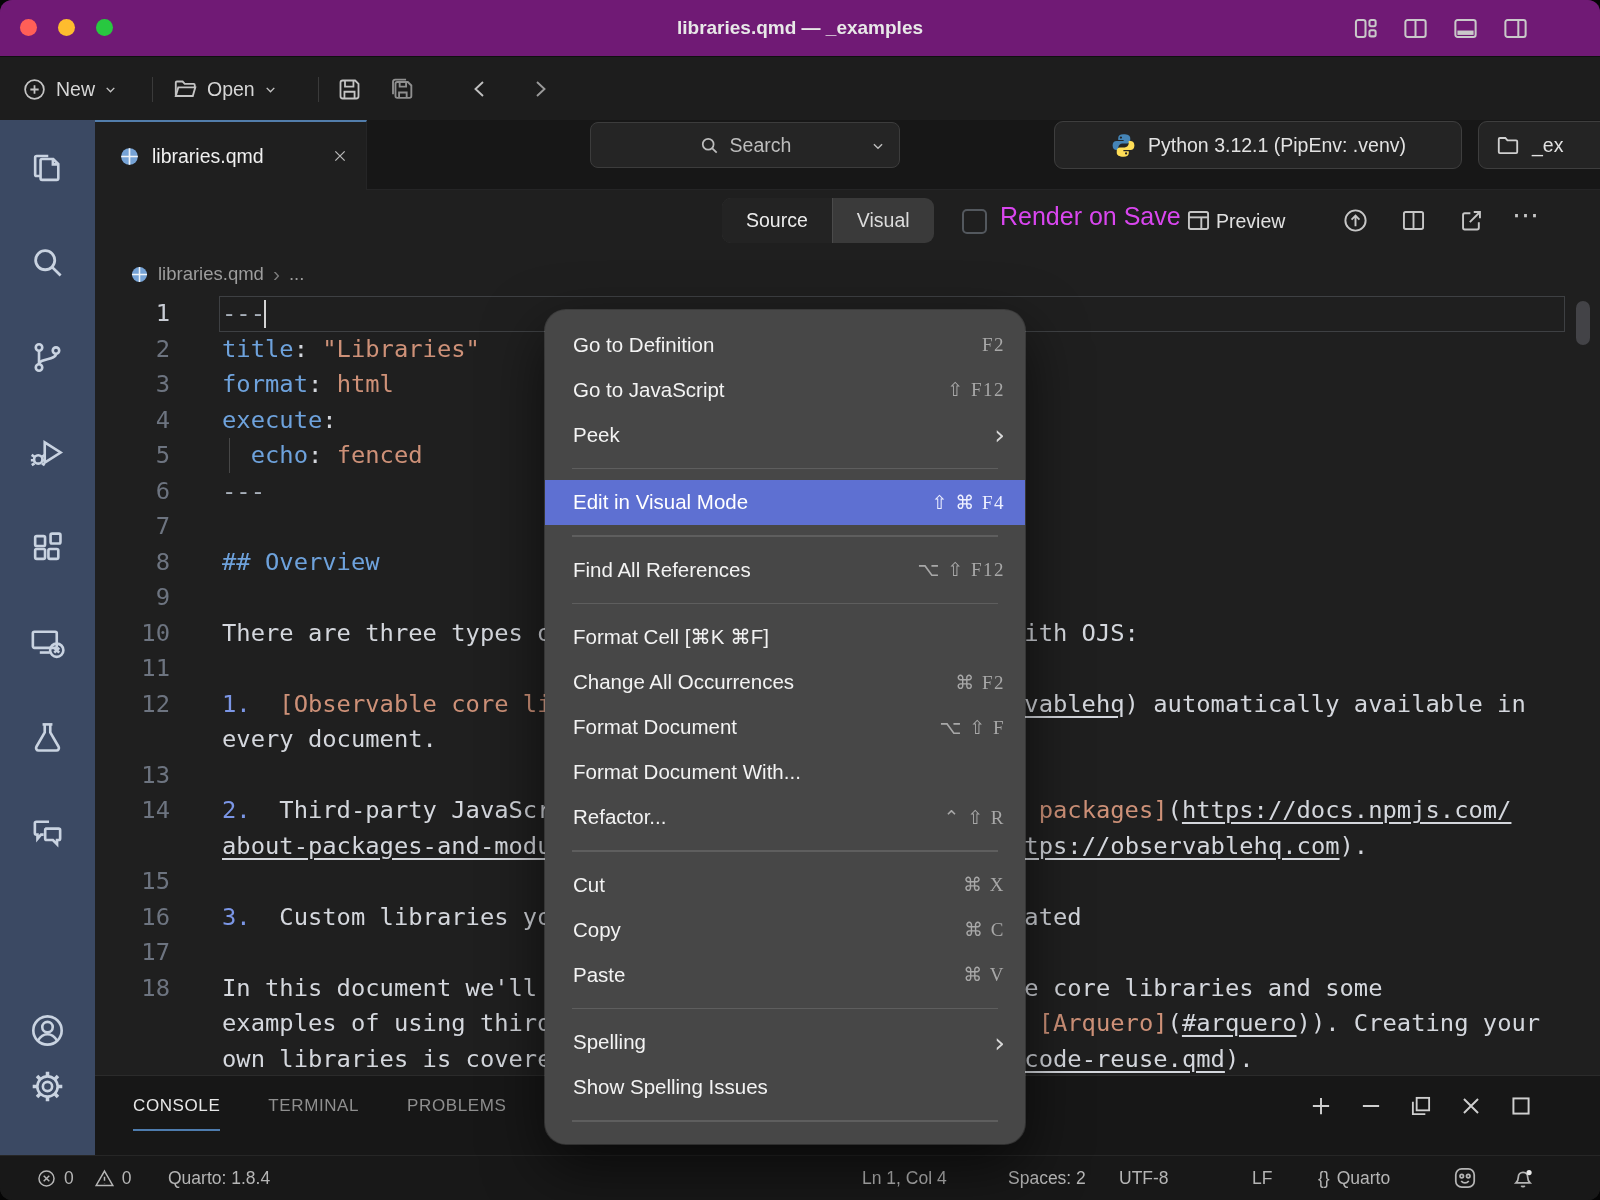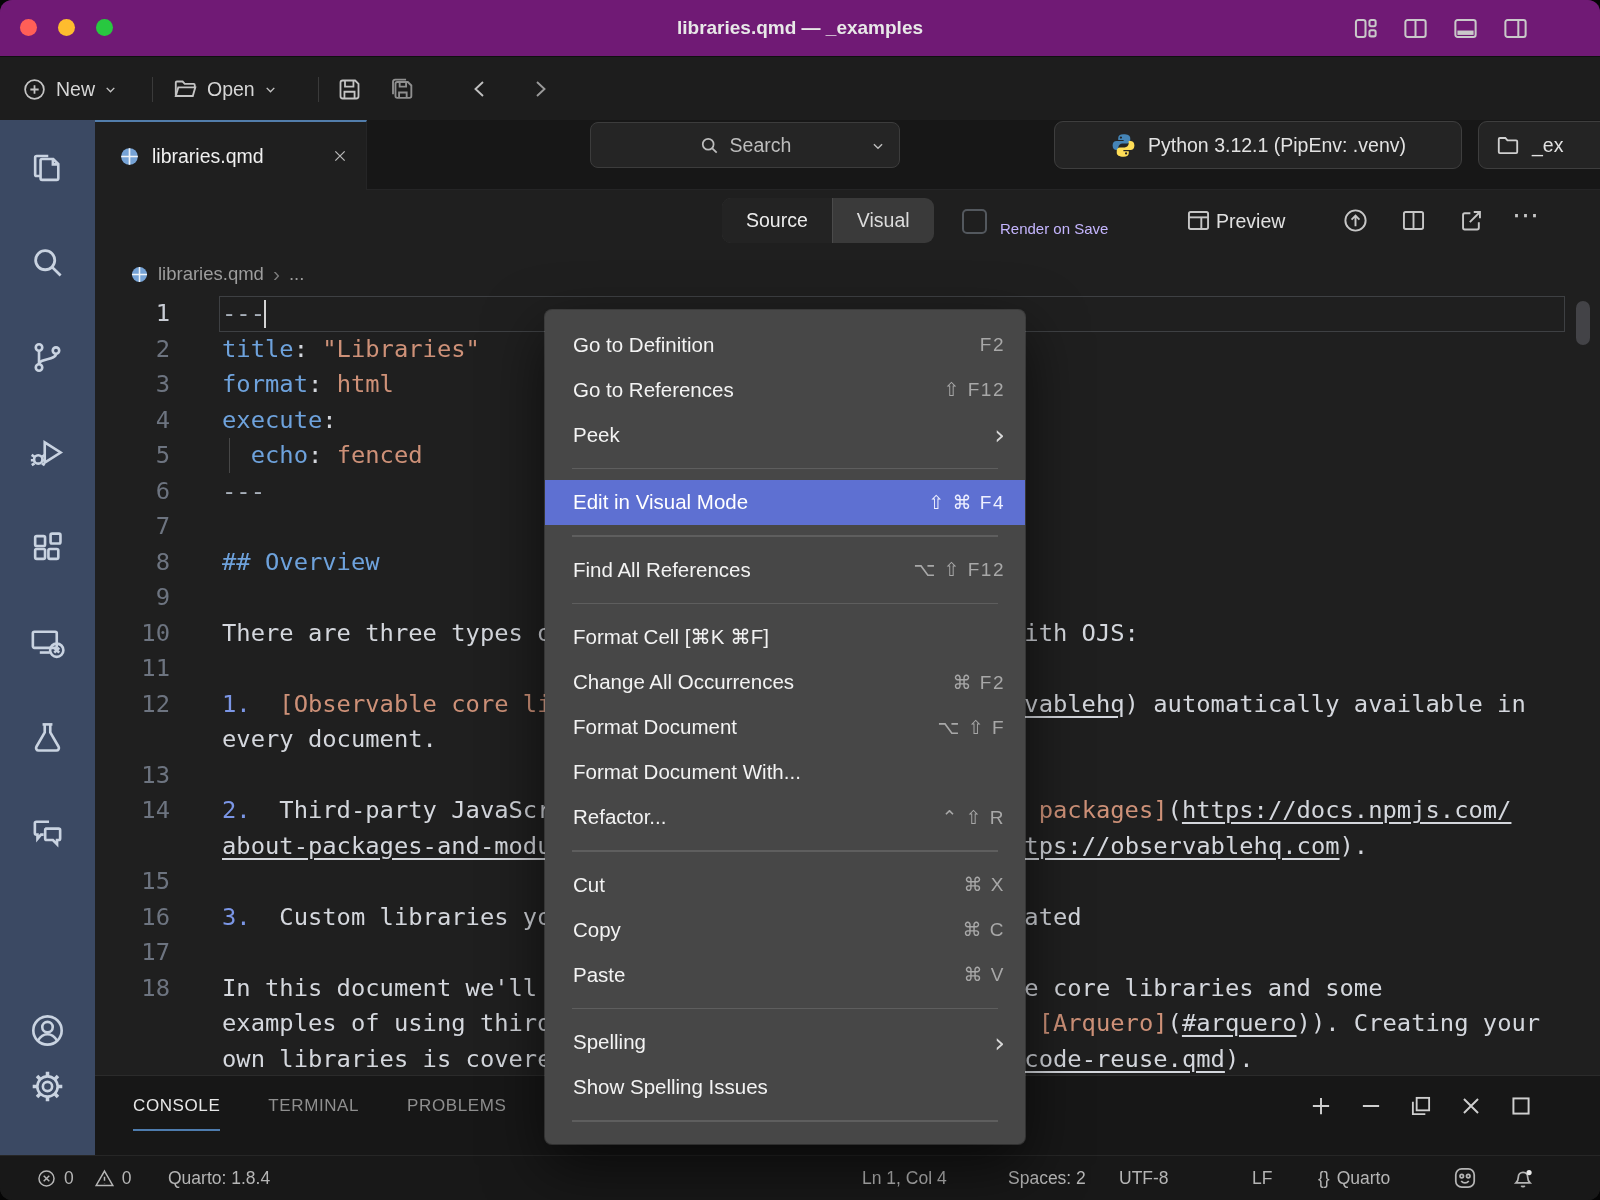--- a/index.html
+++ b/index.html
@@ -40,21 +40,21 @@
   #tab{position:absolute;left:0;top:0;width:272px;height:70px;background:#1f1f1f;border-top:2px solid #527dab;
     border-right:1px solid #252526;display:flex;align-items:center;padding:0 18px 0 24px;gap:12px}
   #tab-label{font-size:19.5px;color:#f0f0f0}
   #tab-close{margin-left:auto;color:#b9b9b9;width:16px;height:16px}
 
   
   #toggle{left:722px;top:198px;height:45px;background:#3a3a3a;border-radius:9px;display:flex;align-items:center;z-index:7}
   .tg{height:45px;line-height:45px;padding:0 24px;font-size:19.5px;color:#dcdcdc}
   #tg-source{background:#232323;border-radius:9px 0 0 9px;border-right:1px solid #4a4a4a;color:#ececec}
   #checkbox{left:962px;top:209px;width:25px;height:25px;border:2px solid #53585e;border-radius:5px;z-index:7}
-  #ros-label{left:1000px;top:208px;height:42px;line-height:42px;font-size:15px;color:#c4b5fd;z-index:7}
+  #ros-label{left:1000px;top:195px;height:42px;line-height:42px;font-size:25px;color:#d946ef;z-index:7}
   .act-ic{position:absolute;top:207px;width:27px;height:27px;color:#c6c6c6;z-index:7}
   #preview-label{left:1216px;top:200px;height:42px;line-height:42px;font-size:19.5px;color:#e0e0e0;z-index:7}
   #more-dots{left:1512px;top:199px;font-size:27px;color:#c6c6c6;z-index:7;letter-spacing:1px}
 
   
   #breadcrumb{left:130px;top:254px;height:40px;display:flex;align-items:center;gap:9px;color:#9d9d9d;font-size:18.5px;z-index:6}
   #breadcrumb .sep{color:#7b7b7b;font-size:21px}
 
   
   #current-line{left:219px;top:296px;width:1346px;height:36px;border:1px solid #3e4043;z-index:1}
@@ -65,26 +65,26 @@
   .ln{position:absolute;left:0;width:170px;text-align:right;
     font:23.8px/35.5px "DejaVu Sans Mono",monospace;color:#6d7480}
   .current .ln{color:#c8ccd4}
   .lt{position:absolute;left:222px;white-space:pre;font:23.8px/35.5px "DejaVu Sans Mono",monospace}
   .tok-g{color:#a9b1bb}.tok-k{color:#6ea2dc}.tok-s{color:#ce9178}.tok-p{color:#d4d7dd}
   .tok-h{color:#6ea2dc;font-weight:normal}.tok-n{color:#7b96e6}.tok-o{color:#ce9178}
   .useg{text-decoration:underline;text-underline-offset:3.5px;text-decoration-thickness:1.5px}
   #scroll-thumb{left:1576px;top:301px;width:14px;height:44px;background:#434347;border-radius:7px;z-index:3}
 
   
-  #ctx{left:545px;top:310px;width:480px;background:#474747;border-radius:7px;padding:12px 0;z-index:50;
+  #ctx{left:545px;top:310px;width:480px;background:#474747;border-radius:21px;padding:12px 0;z-index:50;
     box-shadow:0 0 0 1px rgba(255,255,255,.14),0 22px 60px rgba(0,0,0,.6)}
   .mi{height:45px;display:flex;align-items:center;padding:0 20px 0 28px;font-size:20.5px;color:#f3f3f3;
     font-family:"Liberation Sans","DejaVu Sans",sans-serif}
   .mi .lb{flex:1}
-  .mi .sc{color:#a8a8a8;font-size:19px;font-family:Liberation Sans, sans-serif;letter-spacing:1.5px}
+  .mi .sc{color:#a8a8a8;font-size:19px;font-family:Liberation Serif, serif;letter-spacing:1.5px}
   .mi .sub{font-size:27px;color:#d8d8d8;line-height:1;font-family:"DejaVu Sans",sans-serif}
   .mi.hl{background:#5e70d2;color:#ffffff}
   .mi.hl .sc{color:#eef0ff}
   .msep{height:1.5px;background:#5e5e5e;margin:10.5px 27px}
 
   
   #panel{left:95px;top:1075px;width:1505px;height:80px;background:#171717;border-top:1px solid #2b2b2b;z-index:5}
   #panel-tabs{position:absolute;left:38px;top:0;height:60px;display:flex;gap:48px;align-items:center}
   .ptab{font-size:17px;letter-spacing:.6px;color:#8f8f8f;position:relative;height:60px;line-height:60px}
   .ptab.active{color:#e8e8e8}
@@ -466,21 +466,21 @@
       </div>
     </div>
   <div id="scroll-thumb" class="abs"></div>
 
   <div id="ctx" class="abs">
       <div class="mi">
         <span class="lb">Go to Definition</span>
         <span class="sc">F2</span>
       </div>
       <div class="mi">
-        <span class="lb">Go to References</span>
+        <span class="lb">Go to JavaScript</span>
         <span class="sc">⇧ F12</span>
       </div>
       <div class="mi">
         <span class="lb">Peek</span>
         <span class="sub">›</span>
       </div>
       <div class="msep"></div>
       <div class="mi hl">
         <span class="lb">Edit in Visual Mode</span>
         <span class="sc">⇧ ⌘ F4</span>

